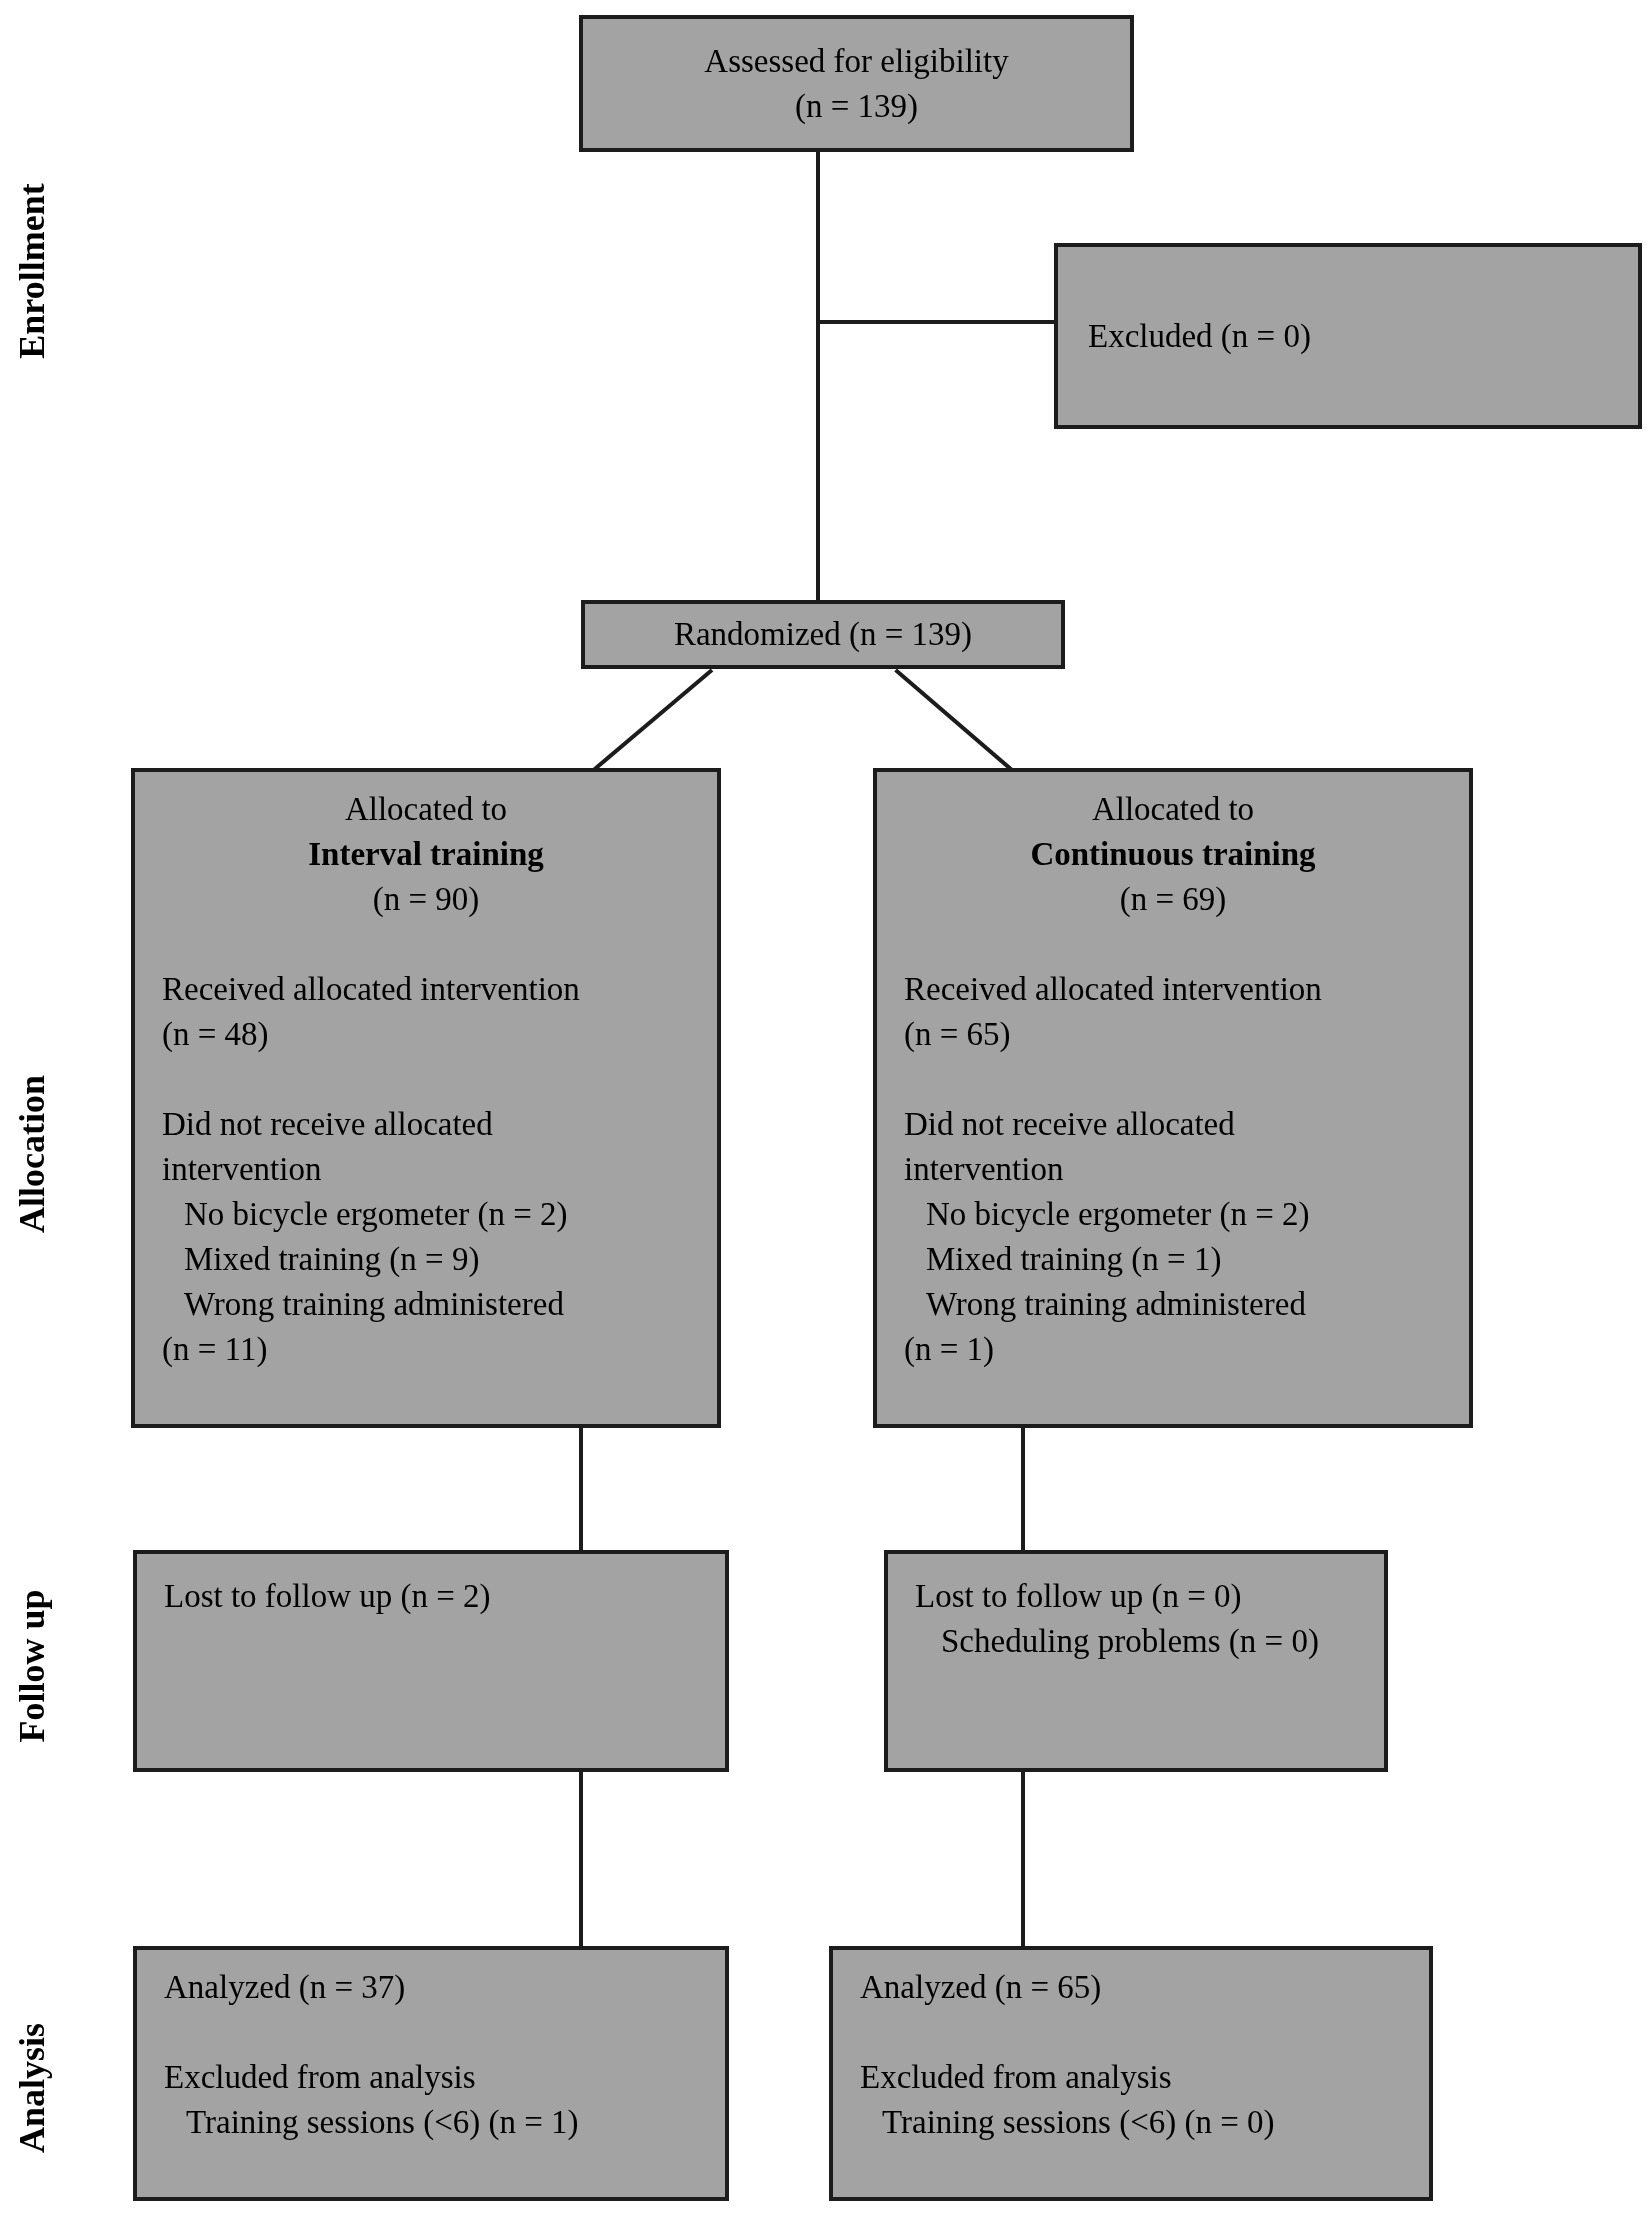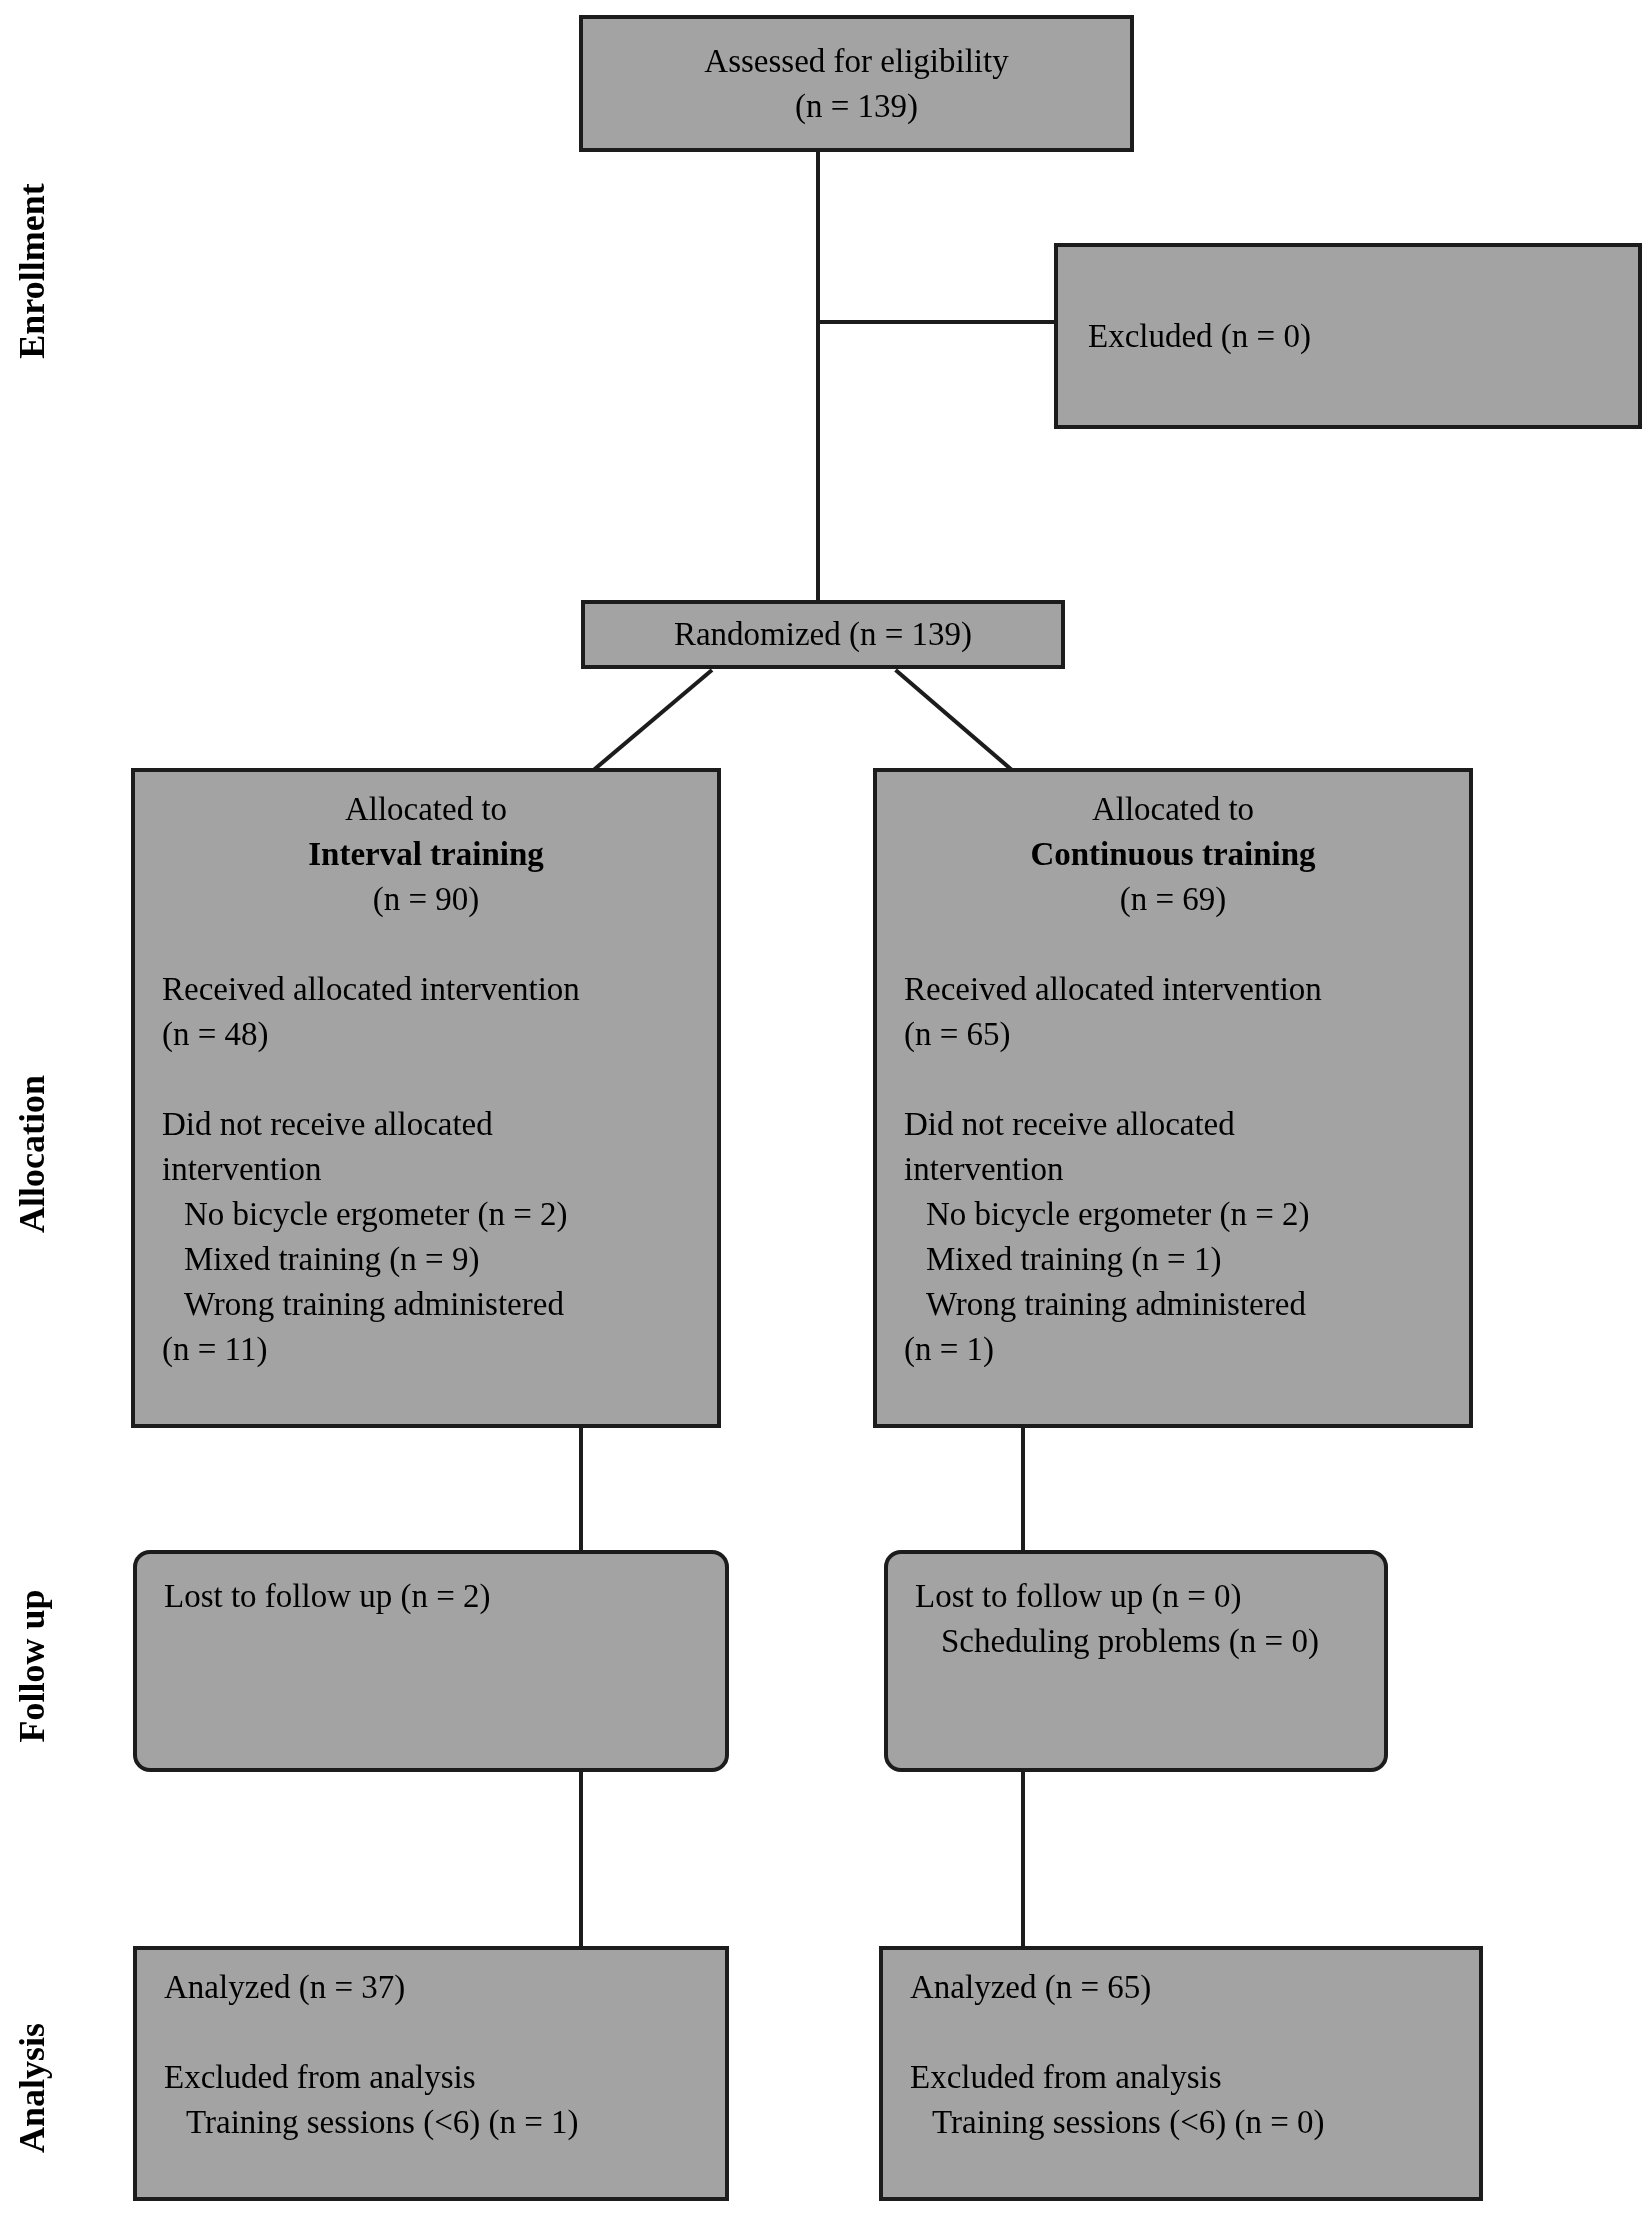--- a/index.html
+++ b/index.html
@@ -32,21 +32,21 @@
     align-items: center;
     text-align: center;
   }
   .line { padding-left: 27px; }
   .line.center { padding-left: 0; text-align: center; }
   .line.indent { padding-left: 49px; }
   .line.indent2 { padding-left: 53px; }
   .bold { font-weight: bold; }
   .spacer { height: 45px; }
   .pad-top-sm { padding-top: 15px; }
-  .pad-top-md { padding-top: 20.4px; border-radius: 17px; }
+  .pad-top-md { padding-top: 20.4px; }
   .connector {
     position: absolute;
     background: var(--stroke, #1c1c1c);
   }
   .stage-label {
     position: absolute;
     width: 286px;
     height: 44px;
     line-height: 44px;
     text-align: center;
@@ -137,21 +137,21 @@
     <div class="line indent2">Scheduling problems (n = 0)</div>
   </div>
 
   <div class="box pad-top-sm" style="left:133px; top:1946px; width:596px; height:255px;">
     <div class="line">Analyzed (n = 37)</div>
     <div class="spacer"></div>
     <div class="line">Excluded from analysis</div>
     <div class="line indent">Training sessions (&lt;6) (n = 1)</div>
   </div>
 
-  <div class="box pad-top-sm" style="left:879px; top:1946px; width:604px; height:255px;">
+  <div class="box pad-top-sm" style="left:829px; top:1946px; width:604px; height:255px;">
     <div class="line">Analyzed (n = 65)</div>
     <div class="spacer"></div>
     <div class="line">Excluded from analysis</div>
     <div class="line indent">Training sessions (&lt;6) (n = 0)</div>
   </div>
 
 </div>
 
 
 </body></html>

